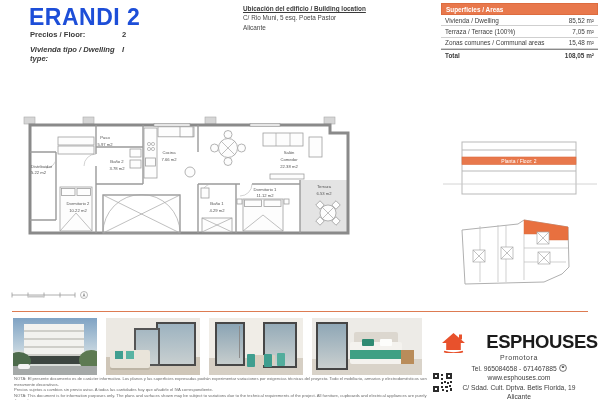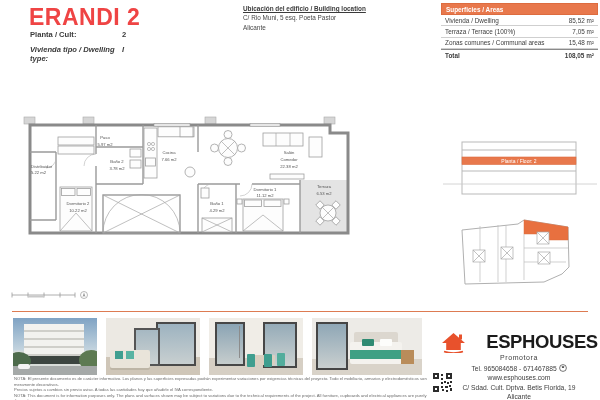--- a/index.html
+++ b/index.html
@@ -1,21 +1,21 @@
 <!DOCTYPE html>
 <html><head>
 <meta charset="utf-8">
 <style>
   html,body{margin:0;padding:0;}
   body{width:600px;height:400px;background:#ffffff;position:relative;overflow:hidden;
        font-family:"Liberation Sans",sans-serif;color:#3c3c3c;}
   .abs{position:absolute;}
 
   
-  .title{left:29px;top:4px;font-size:23px;font-weight:800;color:#ef4444;letter-spacing:.5px;}
+  .title{left:29px;top:4px;font-size:23px;font-weight:800;color:#1d4ed8;letter-spacing:.5px;}
   .field-row{left:30px;font-size:7.6px;font-weight:700;color:#3a3a3a;display:flex;}
   .field-row .lbl{width:92px;}
   .loc{left:243px;top:4px;font-size:6.4px;color:#474747;line-height:1.45;}
   .loc .loc-title{font-weight:700;text-decoration:underline;color:#3a3a3a;}
 
   
   .areas{left:441px;top:3px;width:157px;font-size:6.4px;border-collapse:collapse;}
   .areas .hd{background:#e8784c;color:#fff;font-weight:700;padding:1.5px 4px;border:1px solid #dd6c3f;}
   .areas .r{display:flex;justify-content:space-between;padding:1.8px 4px 1.5px 4px;border-bottom:1px solid #cfcfcf;color:#3d3d3d;}
   .areas .r .v{font-weight:400;}
@@ -49,21 +49,21 @@
   .contact{font-size:6.7px;color:#3c3c3c;line-height:1.4;margin-top:3px;}
   .disclaimer{left:14px;top:376px;width:414px;font-size:4.2px;color:#6b6b6b;line-height:1.32;}
   .qr{left:432px;top:372px;}
 </style>
 </head>
 <body>
 
 <div class="abs title">ERANDI 2</div>
 
 <div class="abs field-row" style="top:30px;">
-  <span class="lbl">Planta / Cult:</span>
+  <span class="lbl">Precios / Floor:</span>
   <span class="val">2</span>
 </div>
 <div class="abs field-row" style="top:45px;font-style:italic;">
   <span class="lbl">Vivienda tipo / Dwelling type:</span>
   <span class="val">I</span>
 </div>
 
 <div class="abs loc">
   <div class="loc-title">Ubicación del edificio / Building location</div>
   <div>C/ Rio Muni, 5 esq. Poeta Pastor</div>

